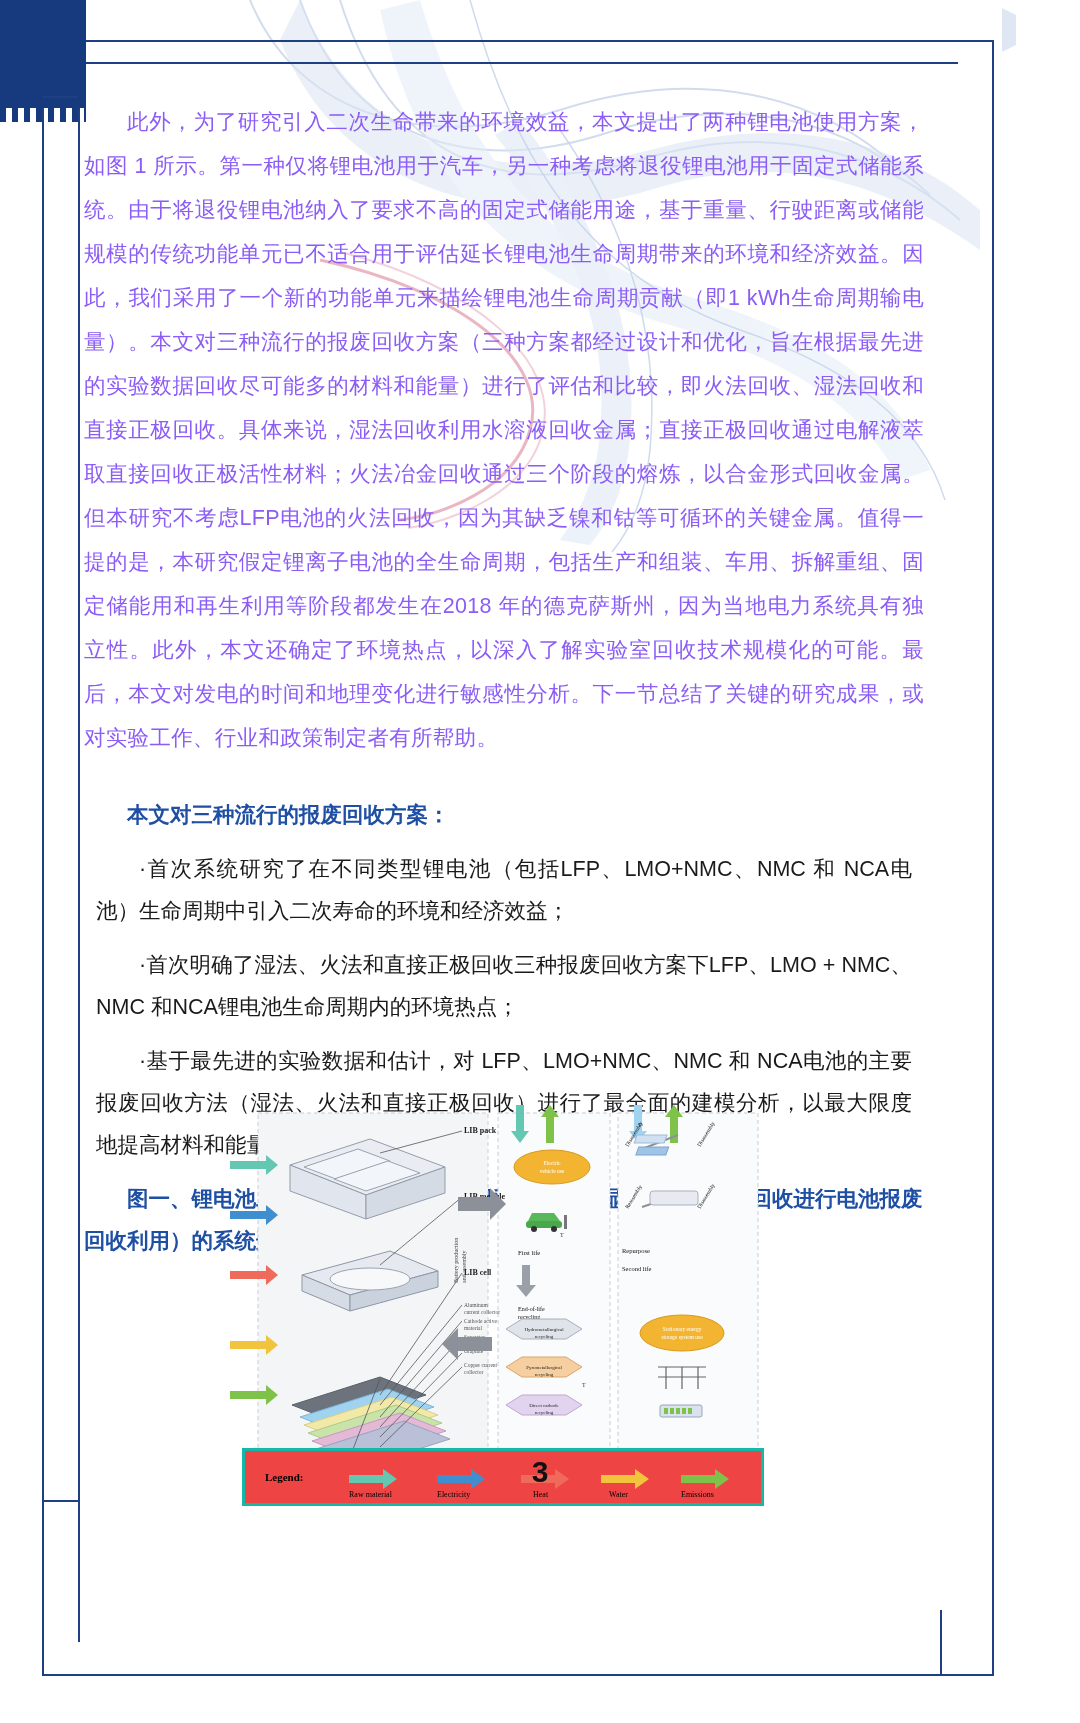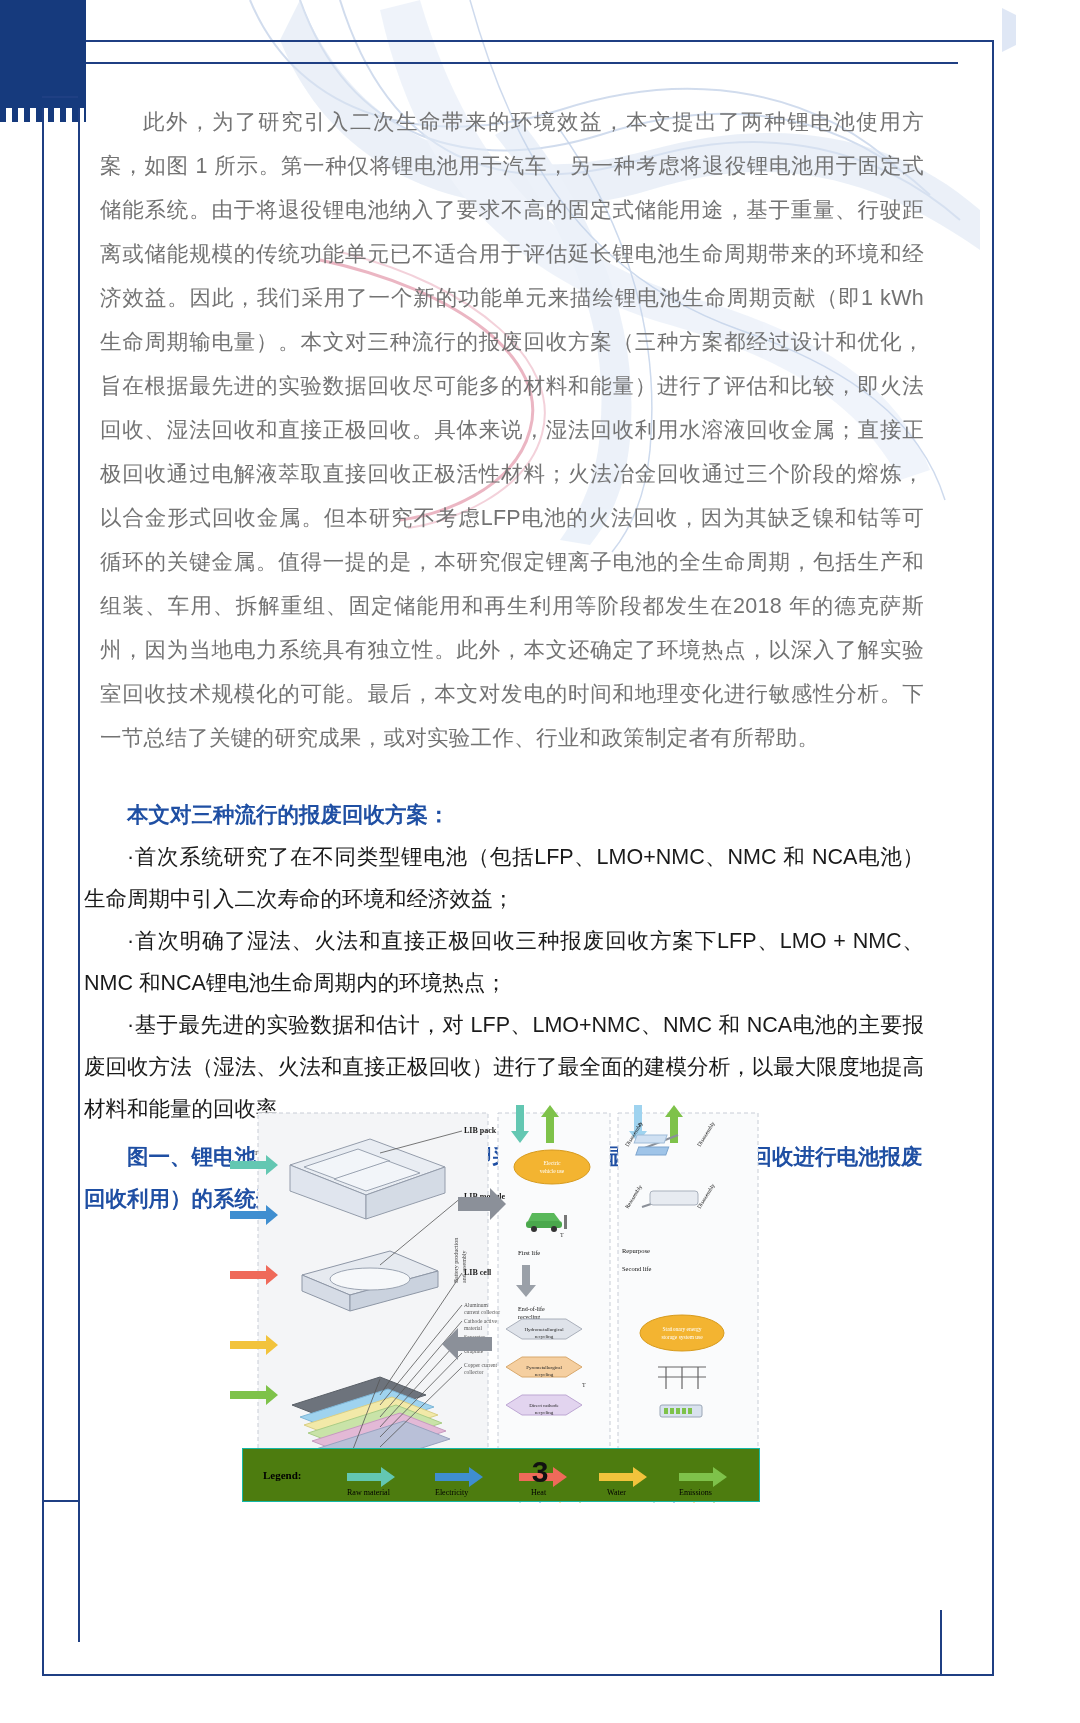--- a/index.html
+++ b/index.html
@@ -51,53 +51,53 @@
 
   
   .ribbons{position:absolute;left:0;top:0;width:1080px;height:560px;pointer-events:none;}
   .ribbon-pink{position:absolute;left:300px;top:250px;width:320px;height:280px;pointer-events:none;}
 
   
   .content{
     position:absolute;left:84px;top:100px;width:840px;
   }
   p.body{
-    margin:0 0 0 16px;
+    margin:0 0 0 0;
     font-size:21.5px;
     line-height:44px;
-    color:#737373;
+    color:#8b5cf6;
     text-align:justify;
     text-indent:2em;
     letter-spacing:0.3px;
   }
   .gap{height:34px;}
   .heading-blue{
     color:#1f4fa3;
     font-size:21.5px;
     line-height:42px;
     font-weight:bold;
     margin:0;
     text-indent:2em;
   }
   ul.bullets{margin:0;padding:0;list-style:none;}
   ul.bullets li{
     font-size:21.5px;line-height:42px;color:#1a1a1a;text-align:justify;
-    text-indent:2em;margin:0;
+    text-indent:2em;margin:12px;
   }
   .fig-caption{
     color:#1f4fa3;font-size:21.5px;line-height:42px;font-weight:bold;
     text-indent:2em;margin:6px 0 0 0;
   }
   
   .figure{
     position:absolute;left:230px;top:1105px;width:540px;height:400px;
   }
   .legend-box{
     position:absolute;left:242px;top:1448px;width:516px;height:52px;
-    border:1px solid #14b8a6;background:#4d7c0f;
+    border:3px solid #14b8a6;background:#ef4444;
   }
   .page-number{
     position:absolute;left:0;top:1455px;width:1080px;text-align:center;
     font-size:30px;font-weight:bold;color:#111;
   }
 </style>
 </head>
 <body>
 
 <svg class="ribbons" viewBox="0 0 1080 560" preserveAspectRatio="none">

